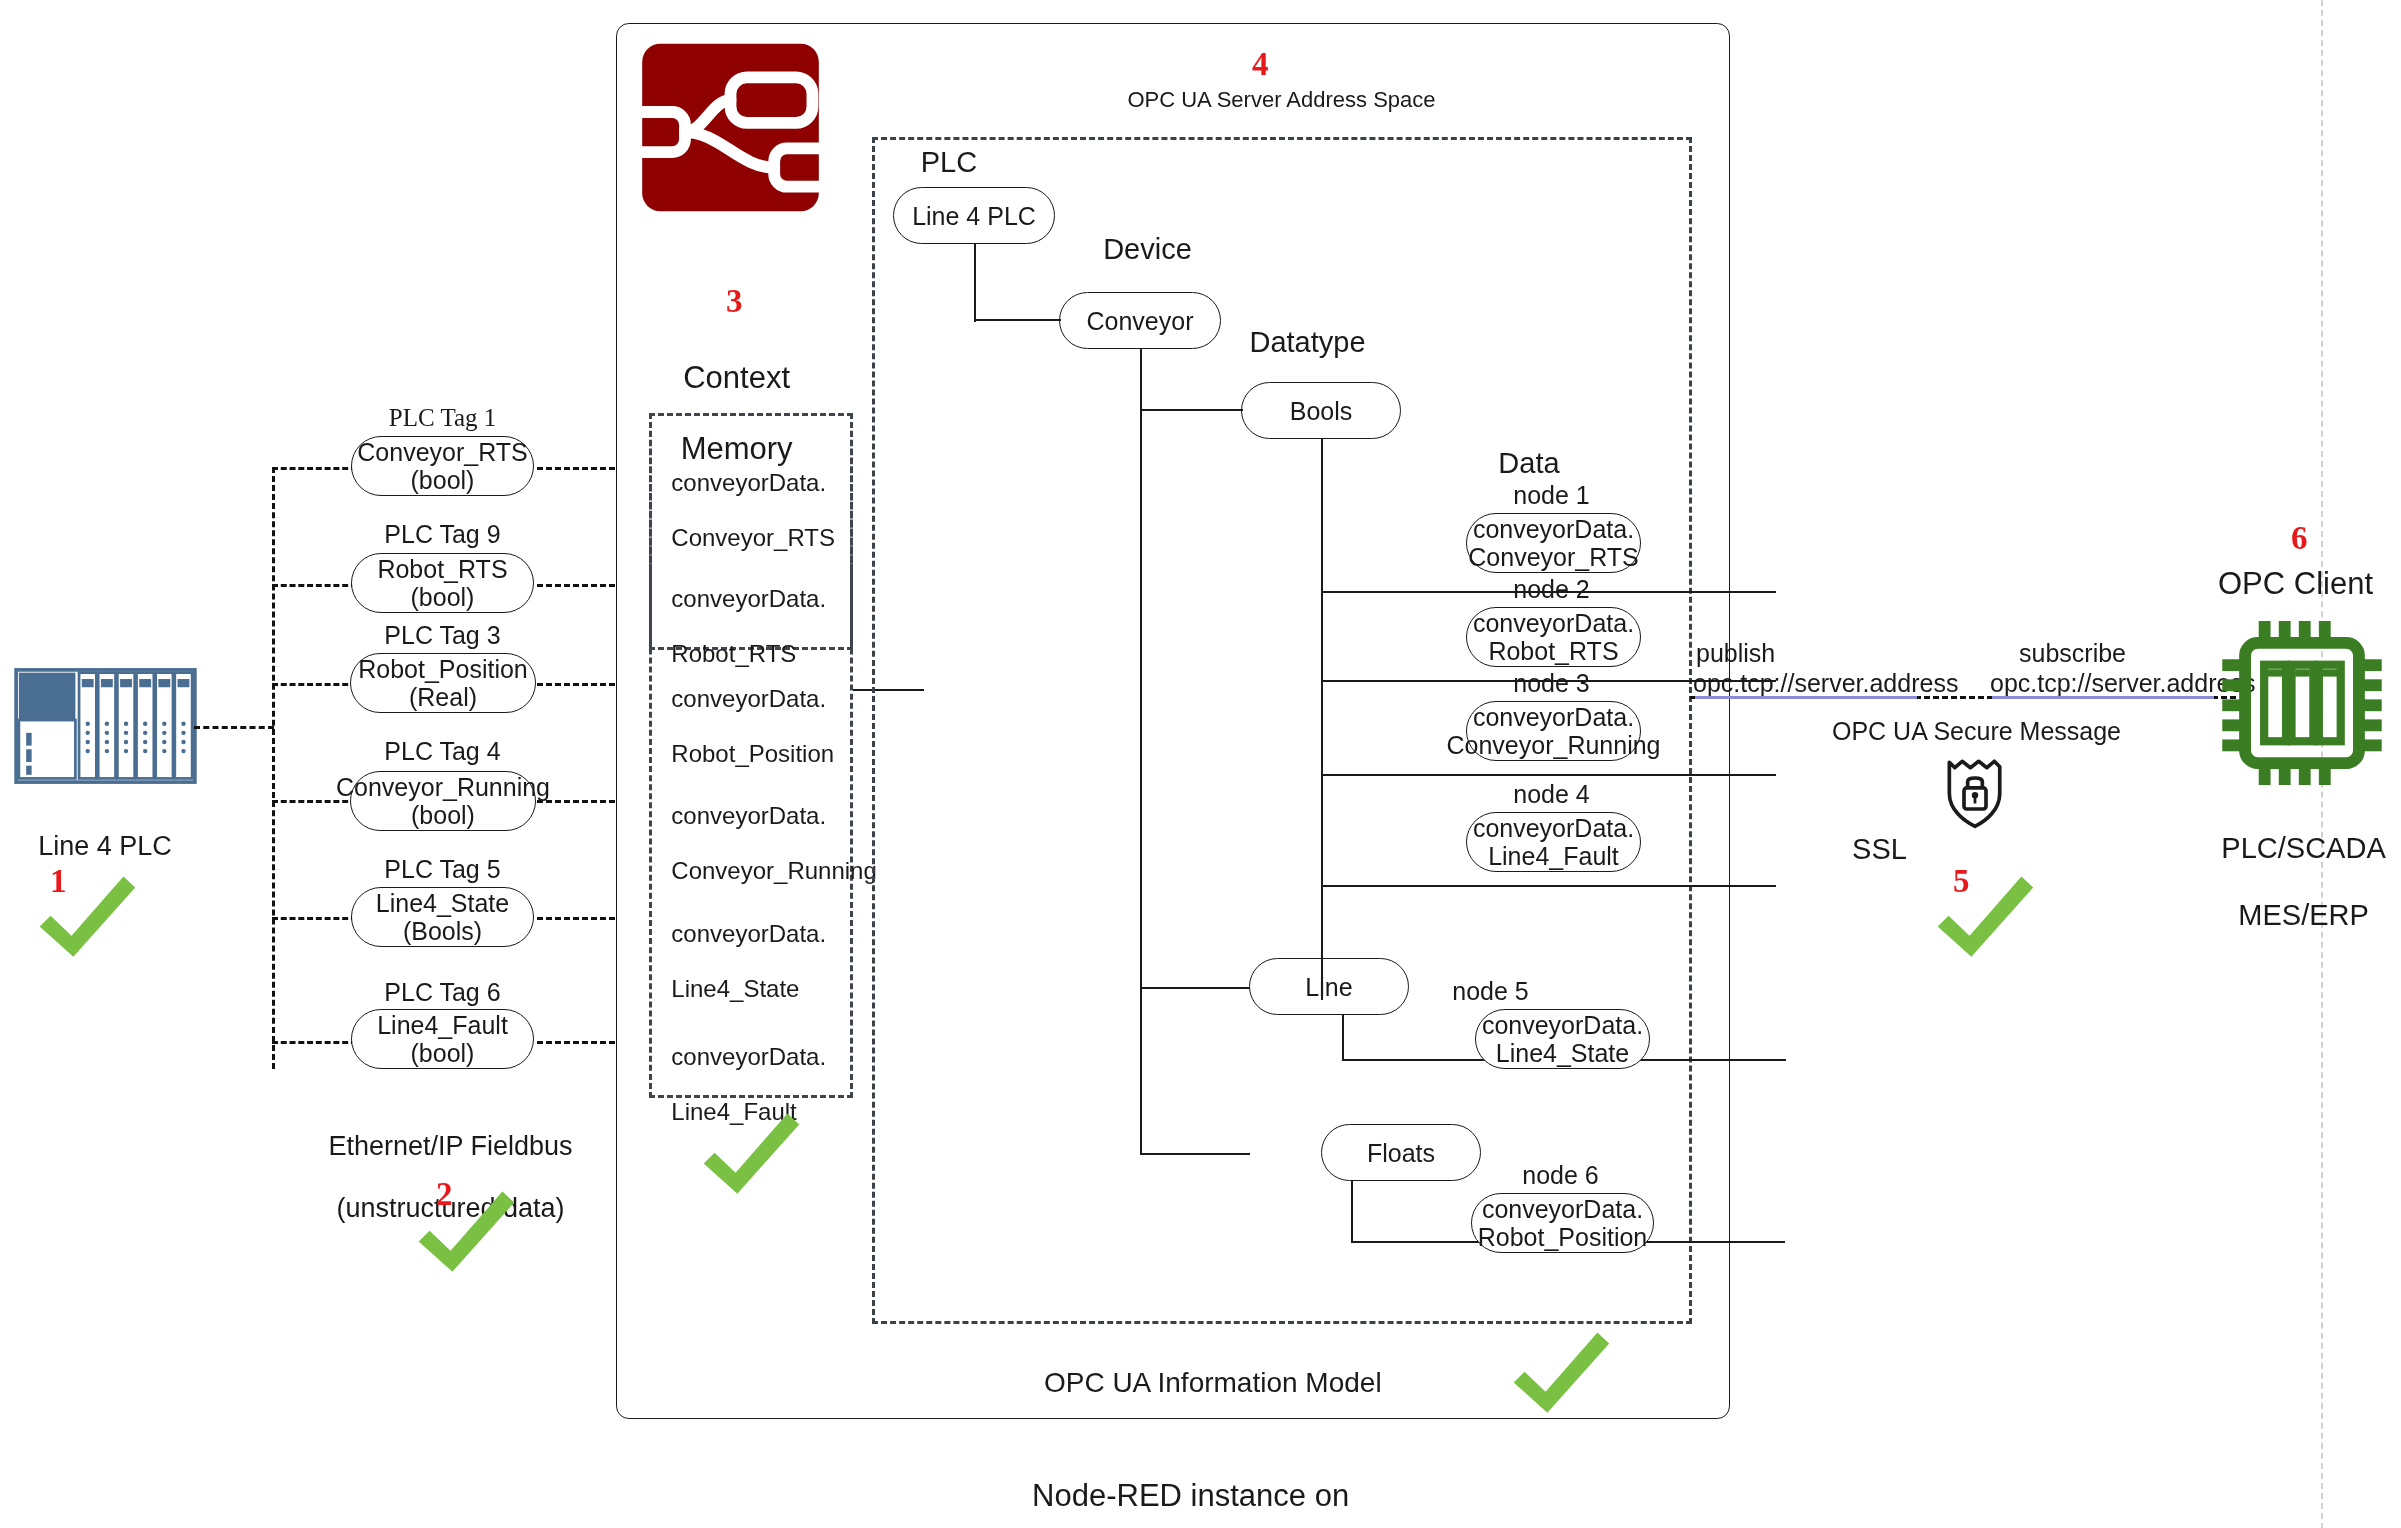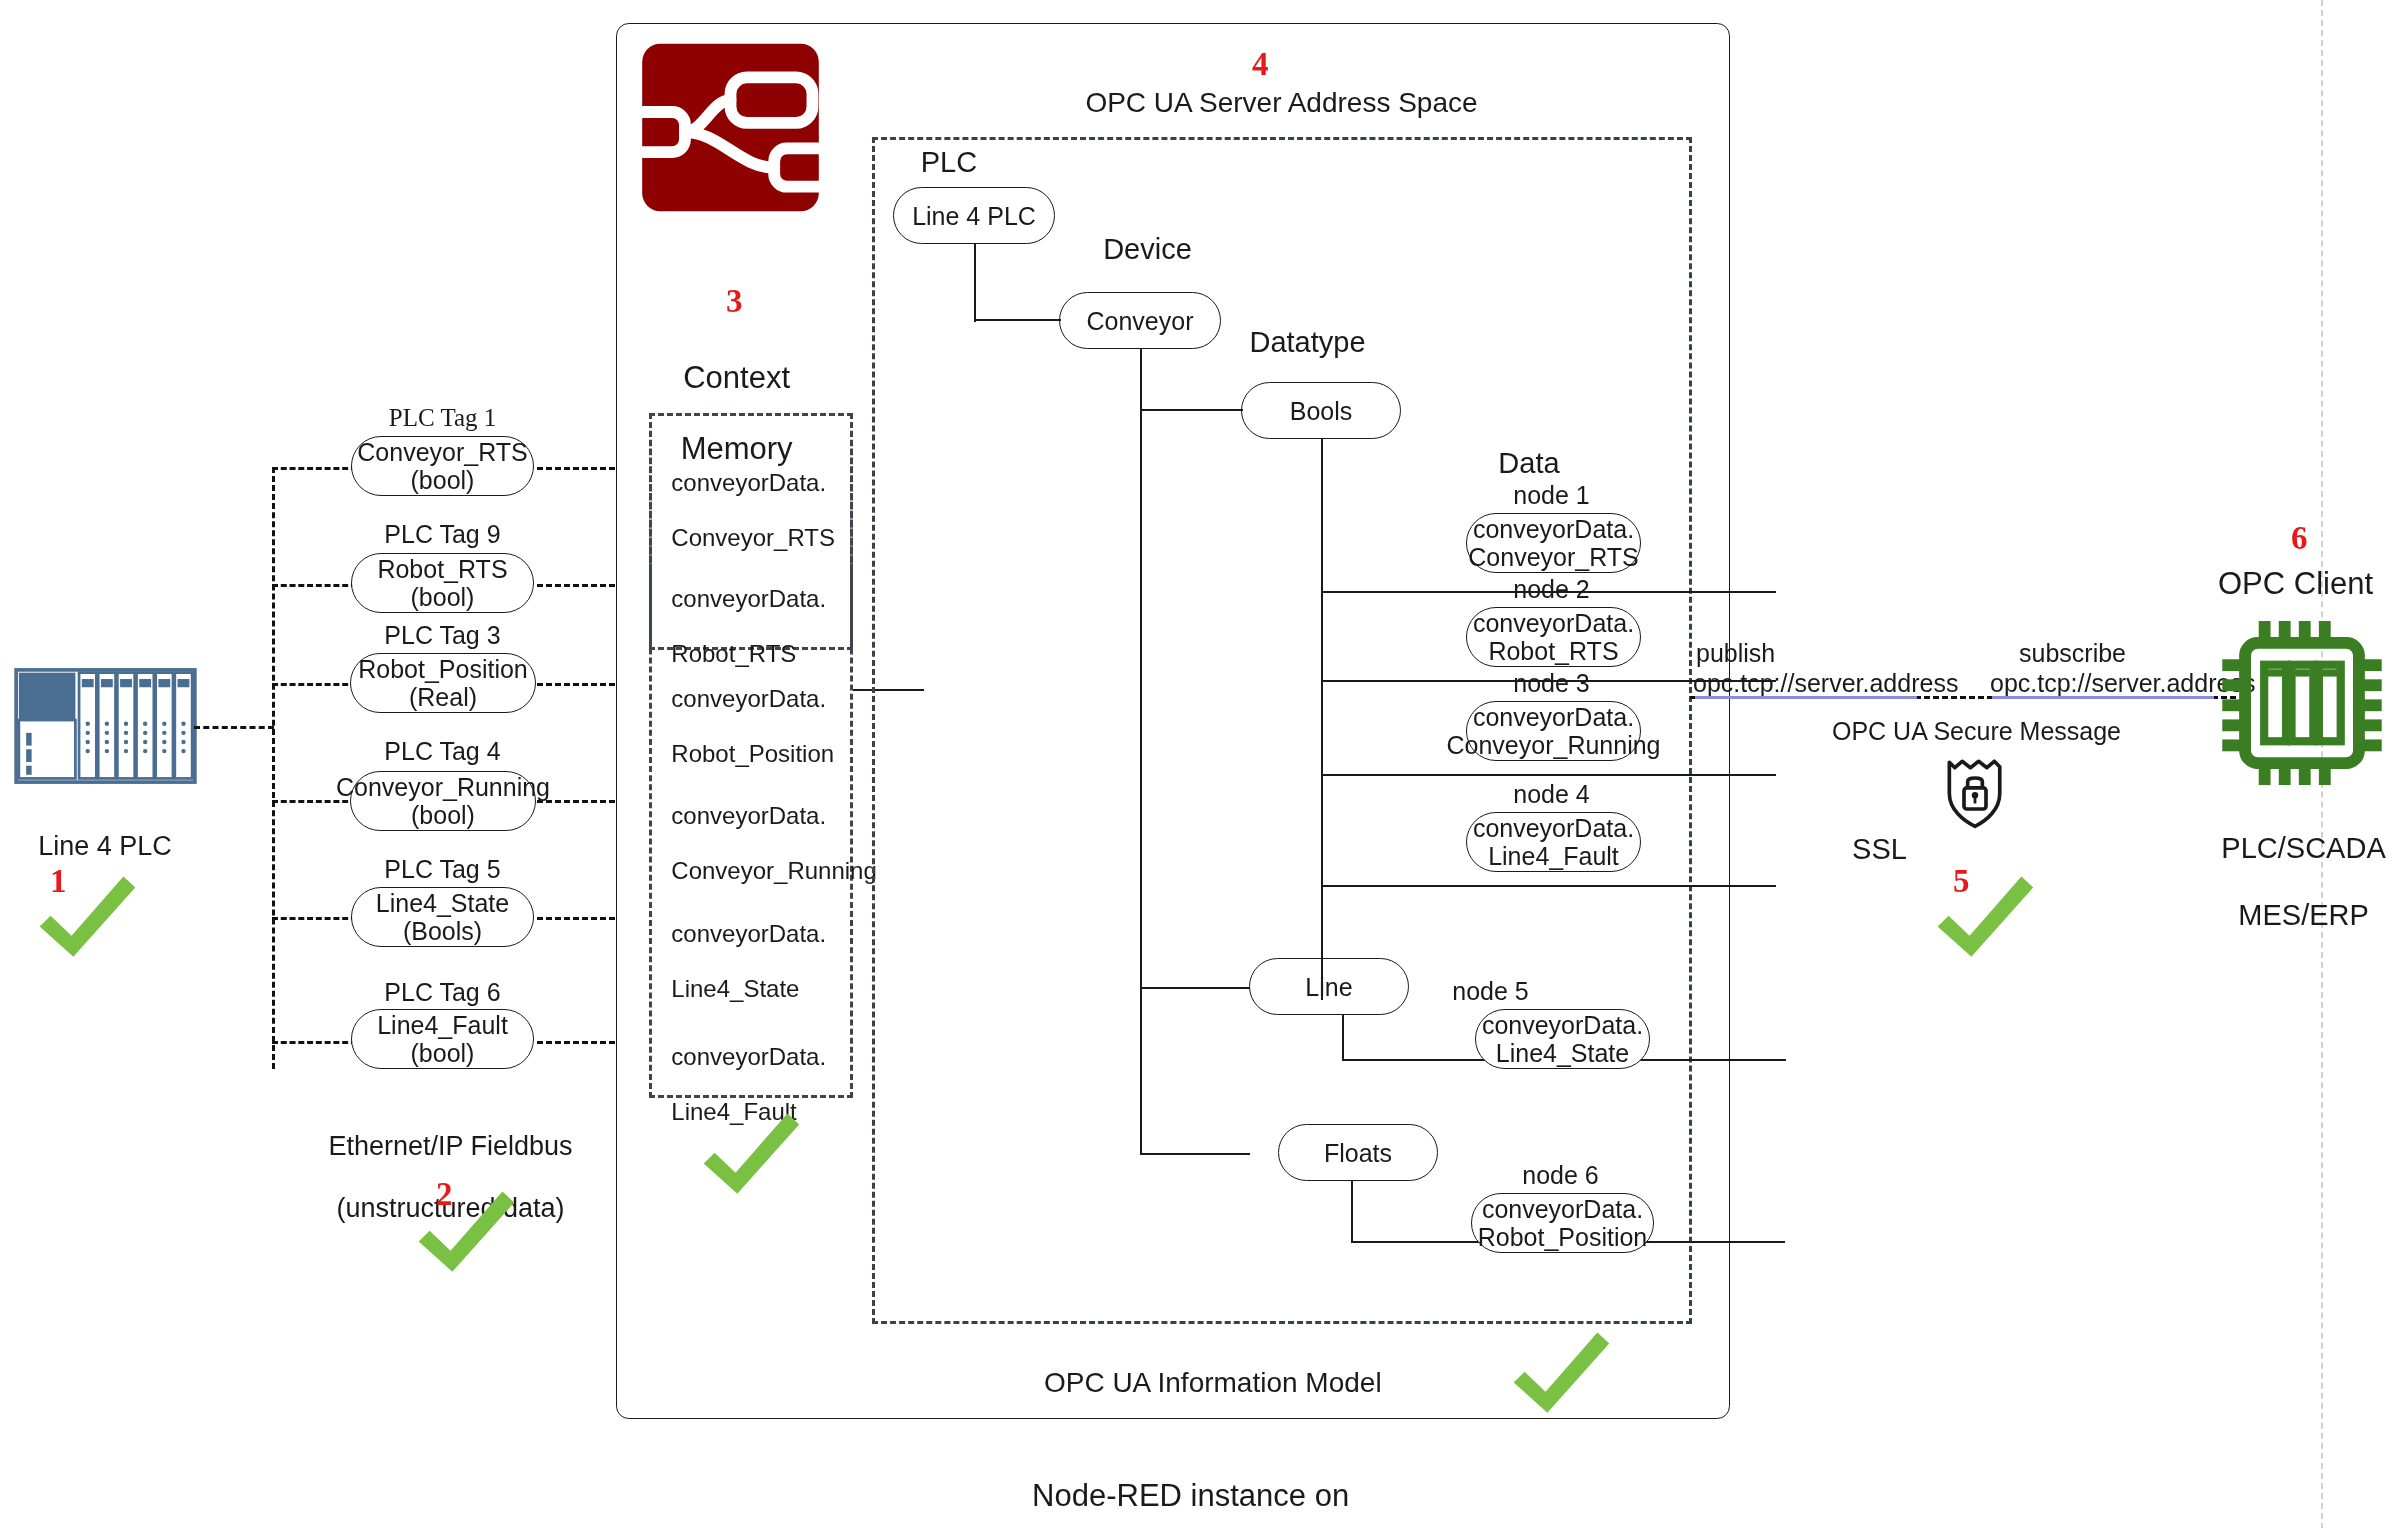--- a/index.html
+++ b/index.html
@@ -204,34 +204,34 @@
 
 <div class="abs" style="left:696px;top:1109px;width:110px;height:91px;">
   <svg width="110" height="91" viewBox="0 0 120 100">
     <path d="M8,60 L20,48 L43,70 L100,5 L113,17 L45,93 Z" fill="#7ac143"></path>
   </svg>
 </div>
 
 <div class="ln lnH" style="left:853px;top:689px;width:71px;"></div>
 
 <div class="num" style="left:1252px;top:46px;font-size:33px;">4</div>
-<div class="lbl" style="left:872px;top:87px;width:819px;font-size:28px;">OPC UA Server Address Space</div>
+<div class="lbl" style="left:872px;top:87px;width:819px;font-size:22px;">OPC UA Server Address Space</div>
 <div class="dashbox2" style="left:872px;top:137px;width:820px;height:1187px;"></div>
 
 <div class="lbl" style="left:899px;top:146px;width:100px;font-size:29px;">PLC</div>
 <div class="lbl" style="left:1079px;top:233px;width:137px;font-size:29px;">Device</div>
 <div class="lbl" style="left:1221px;top:326px;width:173px;font-size:29px;">Datatype</div>
 <div class="lbl" style="left:1447px;top:447px;width:164px;font-size:29px;">Data</div>
 
 <div class="pill" style="left:893px;top:187px;width:162px;height:57px;font-size:25px;">Line 4 PLC</div>
 <div class="pill" style="left:1059px;top:292px;width:162px;height:57px;font-size:25px;">Conveyor</div>
 
 <div class="pill" style="left:1241px;top:382px;width:160px;height:57px;font-size:25px;">Bools</div>
 <div class="pill" style="left:1249px;top:958px;width:160px;height:57px;font-size:25px;">Line</div>
-<div class="pill" style="left:1278px;top:1124px;width:160px;height:57px;font-size:25px;">Floats</div>
+<div class="pill" style="left:1321px;top:1124px;width:160px;height:57px;font-size:25px;">Floats</div>
 
 <div class="ln lnV" style="left:974px;top:244px;height:78px;"></div>
 <div class="ln lnH" style="left:974px;top:319px;width:87px;"></div>
 
 <div class="ln lnV" style="left:1140px;top:349px;height:805px;"></div>
 <div class="ln lnH" style="left:1140px;top:409px;width:103px;"></div>
 <div class="ln lnH" style="left:1140px;top:987px;width:110px;"></div>
 <div class="ln lnH" style="left:1140px;top:1153px;width:110px;"></div>
 
 <div class="ln lnV" style="left:1321px;top:438px;height:562px;"></div>

